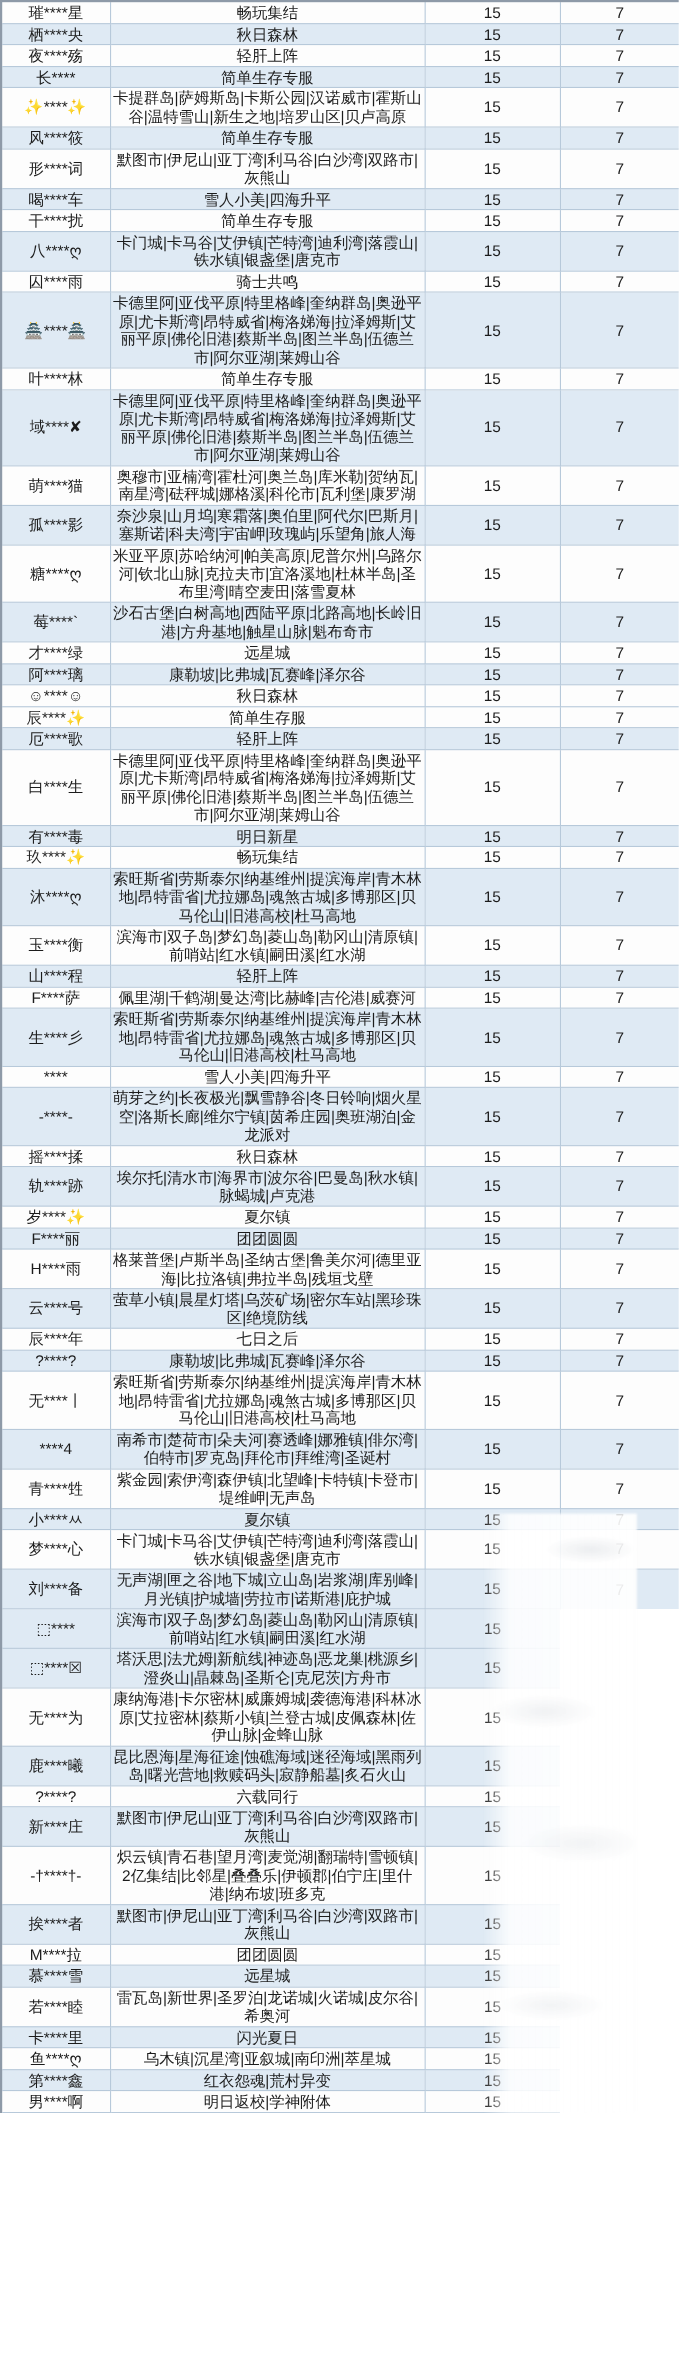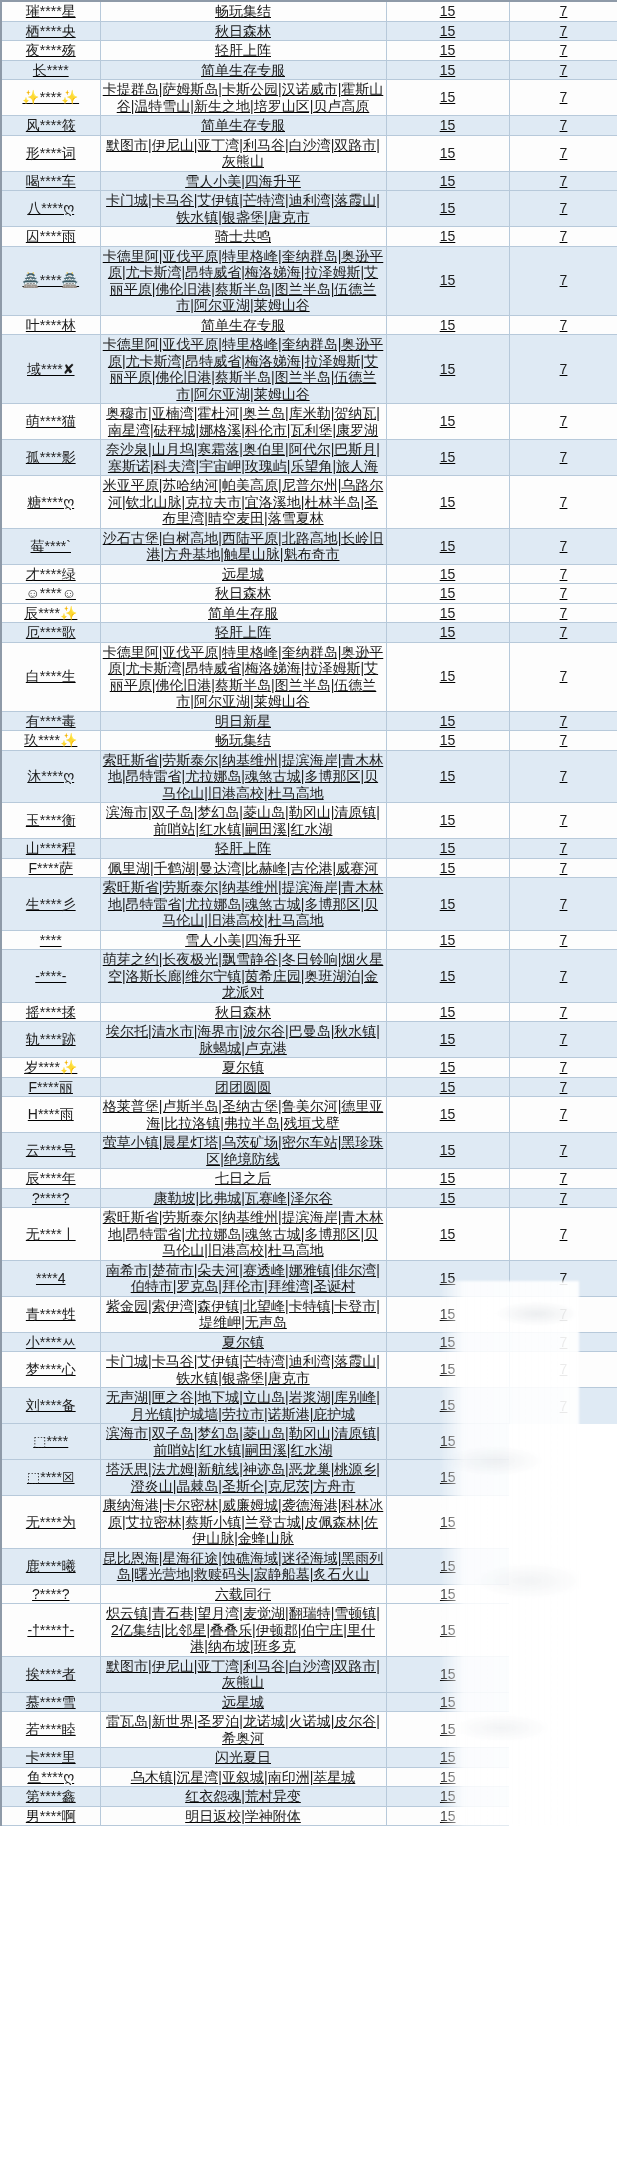--- a/index.html
+++ b/index.html
@@ -1,17 +1,17 @@
 <!DOCTYPE html>
 <html><head>
 <meta charset="utf-8">
 <style>
   html,body{margin:0;padding:0;background:#ffffff;}
   body{width:617px;font-family:"Liberation Sans","DejaVu Sans",sans-serif;}
-  .wrap{position:relative;width:579px;text-decoration:underline;}
+  .wrap{position:relative;width:579px;}
   table.roster{
     width:617px;
     table-layout:fixed;
     border-collapse:collapse;
     font-size:14px;
     line-height:16.5px;
     color:#1c1c1c;
     border-top:2px solid #8e9aa8;
     border-left:2px solid #8e9aa8;
   }
@@ -103,20 +103,26 @@
           <td>默图市|伊尼山|亚丁湾|利马谷|白沙湾|双路市|灰熊山</td>
           <td>15</td>
           <td class="v2">7</td>
         </tr>
         <tr class="alt">
           <td>喝****车</td>
           <td>雪人小美|四海升平</td>
           <td>15</td>
           <td class="v2">7</td>
         </tr>
+        <tr>
+          <td>干****扰</td>
+          <td>简单生存专服</td>
+          <td>15</td>
+          <td class="v2">7</td>
+        </tr>
         <tr class="alt">
           <td>八****ღ</td>
           <td>卡门城|卡马谷|艾伊镇|芒特湾|迪利湾|落霞山|铁水镇|银盏堡|唐克市</td>
           <td>15</td>
           <td class="v2">7</td>
         </tr>
         <tr>
           <td>囚****雨</td>
           <td>骑士共鸣</td>
           <td>15</td>
@@ -163,20 +169,26 @@
           <td>沙石古堡|白树高地|西陆平原|北路高地|长岭旧港|方舟基地|触星山脉|魁布奇市</td>
           <td>15</td>
           <td class="v2">7</td>
         </tr>
         <tr>
           <td>才****绿</td>
           <td>远星城</td>
           <td>15</td>
           <td class="v2">7</td>
         </tr>
+        <tr class="alt">
+          <td>阿****璃</td>
+          <td>康勒坡|比弗城|瓦赛峰|泽尔谷</td>
+          <td>15</td>
+          <td class="v2">7</td>
+        </tr>
         <tr>
           <td>☺****☺</td>
           <td>秋日森林</td>
           <td>15</td>
           <td class="v2">7</td>
         </tr>
         <tr>
           <td>辰****✨</td>
           <td>简单生存服</td>
           <td>15</td>
@@ -355,29 +367,41 @@
           <td>昆比恩海|星海征途|蚀礁海域|迷径海域|黑雨列岛|曙光营地|救赎码头|寂静船墓|炙石火山</td>
           <td>15</td>
           <td class="v2"></td>
         </tr>
         <tr class="wiped">
           <td>?****?</td>
           <td>六载同行</td>
           <td>15</td>
           <td class="v2"></td>
         </tr>
+        <tr class="alt wiped">
+          <td>新****庄</td>
+          <td>默图市|伊尼山|亚丁湾|利马谷|白沙湾|双路市|灰熊山</td>
+          <td>15</td>
+          <td class="v2"></td>
+        </tr>
         <tr class="wiped">
           <td>-†****†-</td>
           <td>炽云镇|青石巷|望月湾|麦觉湖|翻瑞特|雪顿镇|2亿集结|比邻星|叠叠乐|伊顿郡|伯宁庄|里什港|纳布坡|班多克</td>
           <td>15</td>
           <td class="v2"></td>
         </tr>
         <tr class="alt wiped">
           <td>挨****者</td>
           <td>默图市|伊尼山|亚丁湾|利马谷|白沙湾|双路市|灰熊山</td>
+          <td>15</td>
+          <td class="v2"></td>
+        </tr>
+        <tr class="wiped">
+          <td>M****拉</td>
+          <td>团团圆圆</td>
           <td>15</td>
           <td class="v2"></td>
         </tr>
         <tr class="alt wiped">
           <td>慕****雪</td>
           <td>远星城</td>
           <td>15</td>
           <td class="v2"></td>
         </tr>
         <tr class="wiped">

